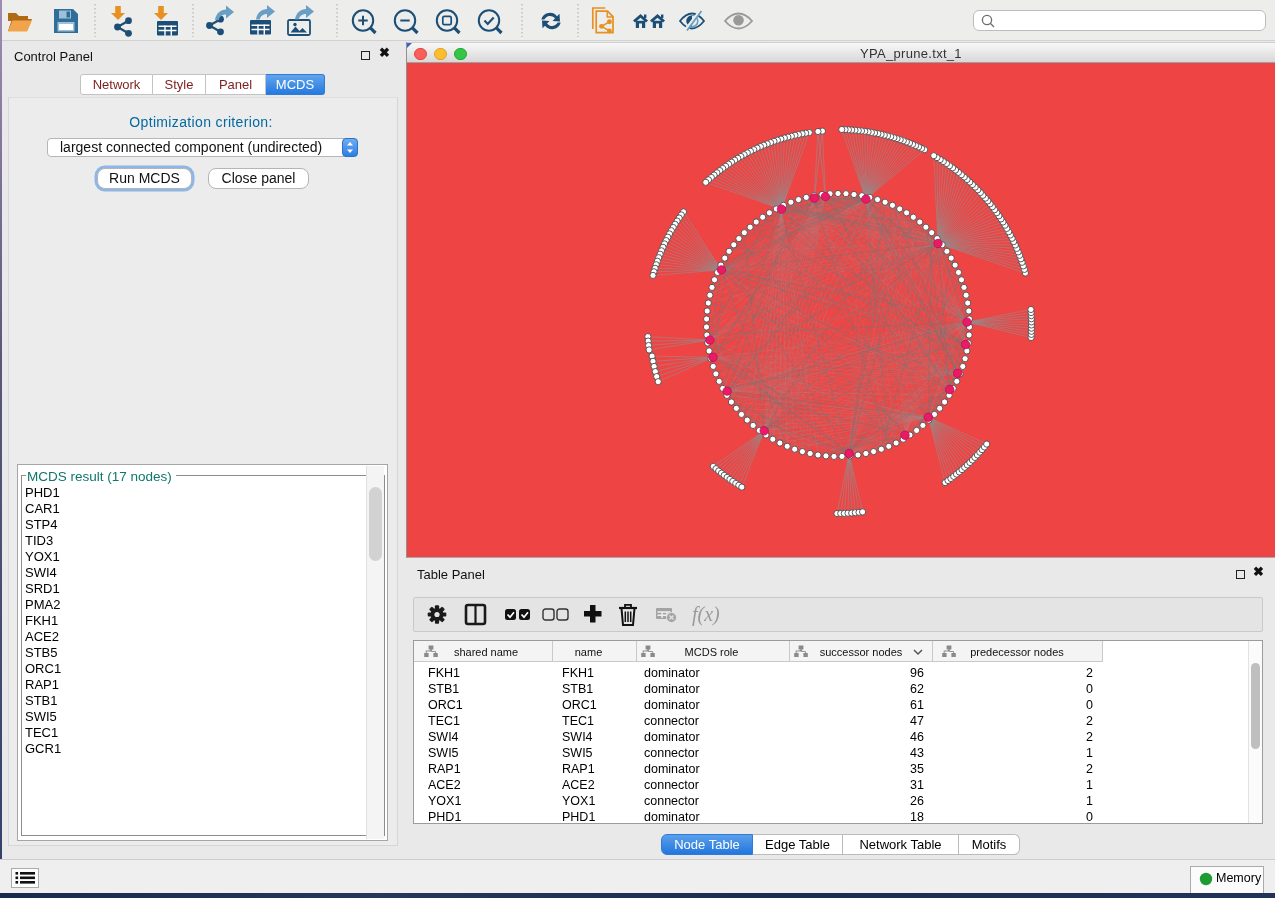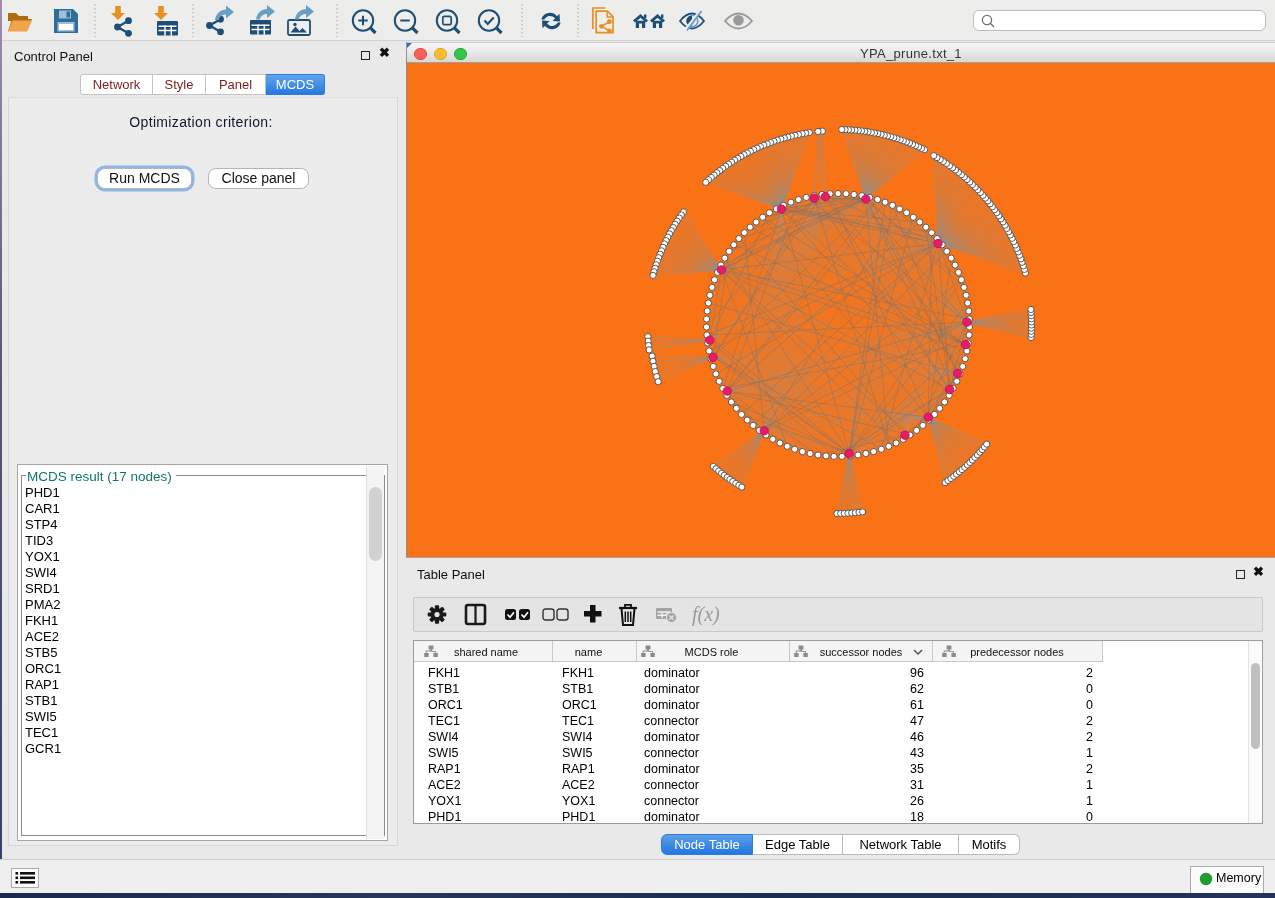--- a/index.html
+++ b/index.html
@@ -13,32 +13,32 @@
 #cp{left:2px;top:42px;width:398px;height:817px}
 .ptitle{font-size:13px;color:#111}
 .wbtn{position:absolute;width:9px;height:9px;border:1.5px solid #222}
 .xbtn{position:absolute;font-size:13px;font-weight:bold;color:#111}
 .tabs{position:absolute;display:flex;font-size:13px}
 .tab{border:1px solid #c3c3c3;border-left:none;background:#fff;color:#7f1d1d;display:flex;align-items:center;justify-content:center}
 .tab.first{border-left:1px solid #c3c3c3;border-radius:3px 0 0 3px}
 .tab.last{border-radius:0 3px 3px 0}
 .tab.sel{background:linear-gradient(#62a5ec,#2579df);border-color:#2f7cd8;color:#fff}
 #cpinner{position:absolute;left:6px;top:55px;width:390px;height:749px;background:#ececec;border:1px solid #d6d6d6;border-top:1px solid #dedede}
-#optlabel{position:absolute;left:0;top:72px;width:398px;text-align:center;font-size:14px;letter-spacing:.35px;color:#0f172a}
+#optlabel{position:absolute;left:0;top:72px;width:398px;text-align:center;font-size:14px;letter-spacing:.35px;color:#0369a1}
 #combo{position:absolute;left:45px;top:96px;width:311px;height:19px;background:#fff;border:1px solid #b6b6b6;border-radius:4px;font-size:14px;color:#111;line-height:17px;padding-left:12px}
 #stepper{position:absolute;right:-1px;top:-1px;width:16px;height:19px;border-radius:4px;background:linear-gradient(#6fadf0,#2d7fe3);border:1px solid #2a72cc}
 .btn{position:absolute;height:21px;background:#fff;border:1px solid #b5b5b5;border-radius:8px;font-size:14px;color:#111;text-align:center;line-height:19px}
 #runbtn{box-shadow:0 0 0 2.5px rgba(110,165,230,.75)}
 #fieldwrap{position:absolute;left:15px;top:422px;width:371px;height:377px;background:#fff;border:1px solid #a6a6a6}
 .fsline{position:absolute;background:#8d8d8d}
 #mcdslist{position:absolute;left:7px;top:20px;font-size:13px;line-height:16px;color:#000}
 #lscroll{position:absolute;right:3px;top:1px;width:18px;height:373px;background:#f4f4f4;border-left:1px solid #e0e0e0}
 #lthumb{position:absolute;left:2px;top:21px;width:13px;height:74px;background:#d2d2d2;border-radius:7px}
 
-#netwin{left:406px;top:42px;width:869px;height:516px;background:#f97316;border-left:1px solid #909090;border-bottom:1px solid #a8a8a8}
+#netwin{left:406px;top:42px;width:869px;height:516px;background:#ef4444;border-left:1px solid #909090;border-bottom:1px solid #a8a8a8}
 #ntitle{position:absolute;left:0;top:0;width:869px;height:21px;background:linear-gradient(#f8f8f8,#d8d8d8);border-top:1px solid #cfcfcf;border-bottom:1px solid #9f9f9f;}
 #ntext{position:absolute;top:3px;left:404px;width:200px;text-align:center;font-size:13px;letter-spacing:.3px;color:#333}
 .tl{position:absolute;top:4.5px;width:12.5px;height:12.5px;border-radius:50%}
 #corner{position:absolute;left:0;top:0;width:0;height:0;border-top:5px solid #3566c8;border-right:5px solid transparent}
 
 #tp{left:406px;top:558px;width:869px;height:301px}
 #ttool{position:absolute;left:7px;top:39px;width:850px;height:35px;background:#e4e4e4;border:1px solid #c9c9c9;border-radius:2px}
 #tbl{position:absolute;left:7px;top:82px;width:850px;height:184px;background:#fff;border:1px solid #9c9c9c;overflow:hidden}
 #thead{position:absolute;left:0;top:0;width:689px;height:21px;background:#f4f4f4;border-bottom:1px solid #c9c9c9}
 .hsep{position:absolute;top:0;height:21px;width:0;border-left:1px solid #c9c9c9}
@@ -196,20 +196,27 @@
   <div class="wbtn" style="left:359px;top:9px"></div>
   <div class="xbtn" style="left:377px;top:3px">✖</div>
   <div class="tabs" style="left:78px;top:32px;height:21px">
     <div class="tab first" style="width:73px">Network</div>
     <div class="tab" style="width:53px">Style</div>
     <div class="tab" style="width:60px">Panel</div>
     <div class="tab sel last" style="width:59px">MCDS</div>
   </div>
   <div id="cpinner"></div>
   <div id="optlabel">Optimization criterion:</div>
+  <div id="combo">largest connected component (undirected)
+    <div id="stepper">
+        <svg width="14" height="17" viewBox="0 0 14 17" style="position:absolute;left:0;top:0">
+          <path d="M4 6.5 L7 3 L10 6.5 z M4 10.5 L7 14 L10 10.5 z" fill="#fff"></path>
+        </svg>
+      </div>
+  </div>
   <div class="btn" id="runbtn" style="left:95px;top:126px;width:95px">Run MCDS</div>
   <div class="btn" style="left:206px;top:126px;width:101px">Close panel</div>
   <div id="fieldwrap">
     <div class="fsline" style="left:3px;top:10px;width:5px;height:1px"></div>
     <div class="fsline" style="left:3px;top:10px;width:1px;height:360px"></div>
     <div class="fsline" style="left:3px;top:370px;width:364px;height:1px"></div>
     <div class="fsline" style="left:366px;top:10px;width:1px;height:361px"></div>
     <div class="fsline" style="left:158px;top:10px;width:209px;height:1px"></div>
     <div style="position:absolute;left:9px;top:4px;font-size:13.5px;color:#0f766e">MCDS result (17 nodes)</div>
     <div id="mcdslist">PHD1<br>CAR1<br>STP4<br>TID3<br>YOX1<br>SWI4<br>SRD1<br>PMA2<br>FKH1<br>ACE2<br>STB5<br>ORC1<br>RAP1<br>STB1<br>SWI5<br>TEC1<br>GCR1</div>

